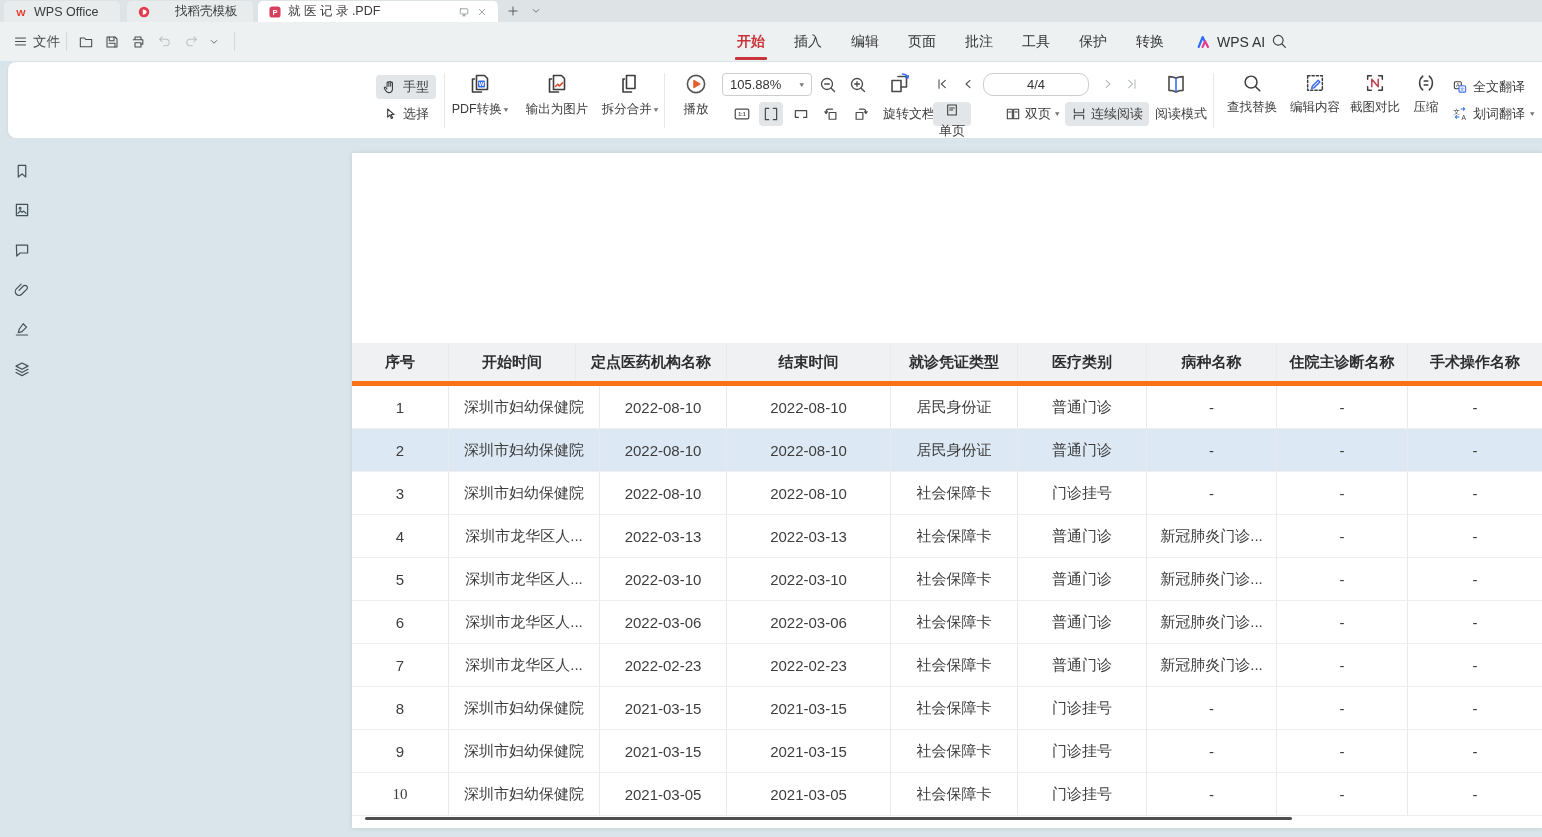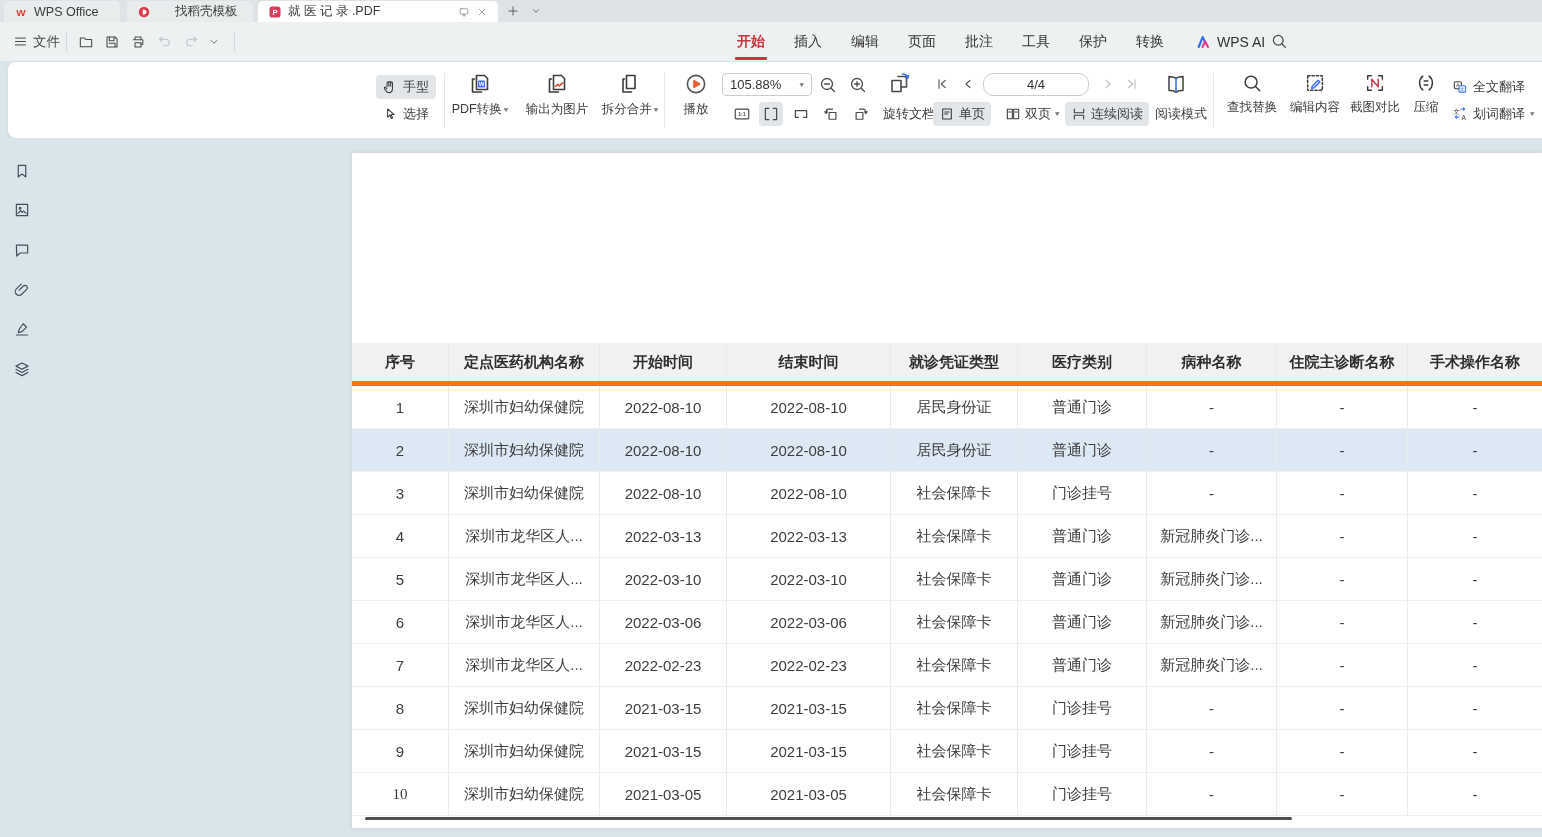--- a/index.html
+++ b/index.html
@@ -386,21 +386,21 @@
     </div>
   <div class="iconbtn" style="left:1156px;top:10px;">
       <span class="ic24" data-icon="book">
         <svg viewBox="0 0 24 24">
           <path d="M12 6.2C10 5 7.6 4.6 5 4.6v13.8c2.6 0 5 .4 7 1.6 2-1.2 4.4-1.6 7-1.6V4.6c-2.6 0-5 .4-7 1.6z"></path>
           <path d="M12 6.2v13.8" stroke="#3b6cf0"></path>
         </svg>
       </span>
     </div>
 
-  <div class="txtbtn on" style="left:925px;">
+  <div class="txtbtn on" style="left:925px;flex-direction:column;">
     <span class="ic16" data-icon="single-page">
         <svg viewBox="0 0 24 24">
           <rect x="5.5" y="4.5" width="13" height="15"></rect>
           <path d="M8.5 9h7M8.5 12h4.5"></path>
         </svg>
       </span>
     <span>单页</span>
   </div>
   <div class="txtbtn" style="left:991px;">
     <span class="ic16" data-icon="two-page">
@@ -518,22 +518,22 @@
   <div class="rail-icon" style="top:222px;"><span class="ic18" data-icon="layers"><svg viewBox="0 0 24 24">
           <path d="M12 4l8 4.2-8 4.2-8-4.2z"></path>
           <path d="M4 12.4l8 4.2 8-4.2"></path>
           <path d="M4 16.6l8 4.2 8-4.2"></path>
         </svg></span></div>
 
   <div class="page">
     <div class="dtable">
       <div class="thead">
           <div class="cell th" style="width: 97px;">序号</div>
+          <div class="cell th" style="width: 127px;">开始时间</div>
           <div class="cell th" style="width: 151px;">定点医药机构名称</div>
-          <div class="cell th" style="width: 127px;">开始时间</div>
           <div class="cell th" style="width: 164px;">结束时间</div>
           <div class="cell th" style="width: 127px;">就诊凭证类型</div>
           <div class="cell th" style="width: 129px;">医疗类别</div>
           <div class="cell th" style="width: 130px;">病种名称</div>
           <div class="cell th" style="width: 131px;">住院主诊断名称</div>
           <div class="cell th" style="width: 134px;">手术操作名称</div>
         </div>
       <div>
           <div class="trow">
             <div class="cell td" style="width: 97px;">1</div>

